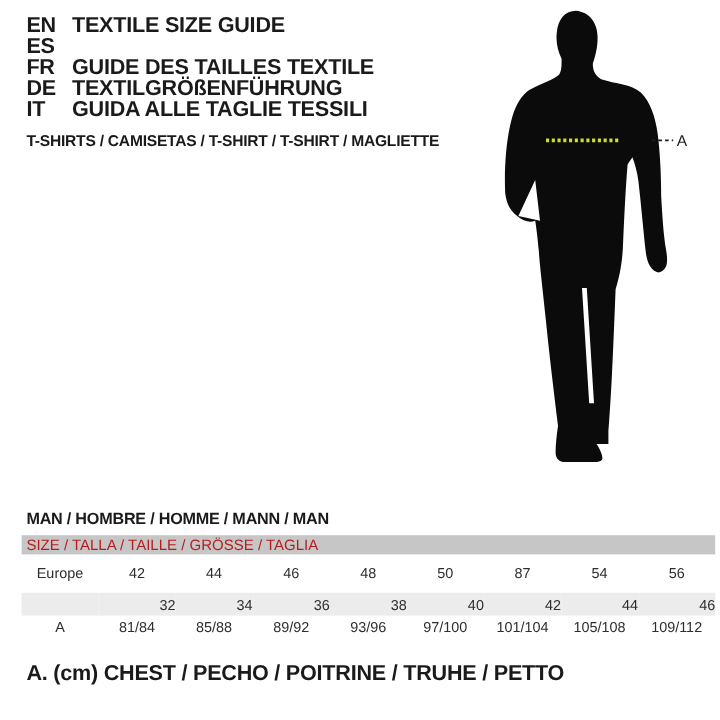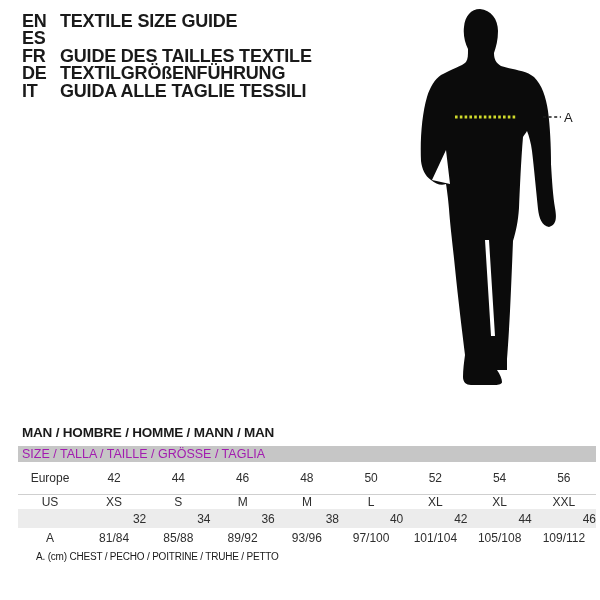--- a/index.html
+++ b/index.html
@@ -26,28 +26,28 @@
   .section-title{top:425px;left:22px;font-weight:bold;font-size:13.5px;letter-spacing:-0.2px;}
 
   
   table.size-table{
     position:absolute;top:446px;left:18px;width:578px;
     border-collapse:collapse;table-layout:fixed;
     font-size:12px;color:#2e2e2e;
   }
   table.size-table td{padding:0;text-align:center;vertical-align:middle;white-space:nowrap;}
   td.lbl{text-align:left;padding-left:4px;}
-  tr.hdr td{height:16px;text-align:left;padding-left:4px;font-size:12.5px;color:#a21caf;}
+  tr.hdr td{height:16px;text-align:left;padding-left:4px;font-size:12.5px;color:#b91c1c;}
   tr.r-eu td{height:32px;}
   tr.r-us td{height:13px;border-top:1px solid #cfcfcf;}
   tr.r-num td{height:19px;text-align:right;}
   tr.r-a td{height:20px;}
 
   
-  .footnote{top:551px;left:36px;font-weight:normal;font-size:10px;letter-spacing:-0.2px;}
+  .footnote{top:551px;left:22px;font-weight:bold;font-size:18px;letter-spacing:-0.2px;}
 </style>
 </head>
 <body>
 
 <div class="abs lang-block">
   <div class="lang-row">
     <span class="lang-code">EN</span>
     <span class="lang-label">TEXTILE SIZE GUIDE</span>
   </div>
   <div class="lang-row">
@@ -61,20 +61,21 @@
     <span class="lang-code">DE</span>
     <span class="lang-label">TEXTILGRÖßENFÜHRUNG</span>
   </div>
   <div class="lang-row">
     <span class="lang-code">IT</span>
     <span class="lang-label">GUIDA ALLE TAGLIE TESSILI</span>
   </div>
 </div>
 
 <div class="abs cat-block">
+  <div>T-SHIRTS / CAMISETAS / T-SHIRT / T-SHIRT / MAGLIETTE</div>
 </div>
 
 <svg class="abs figure-svg" width="210" height="400" viewBox="390 0 210 400">
   <path fill-rule="evenodd" d="M 480 9
            C 491 10 498 19 498 31
            C 498 40 496 47 494 53
            C 494 59 496 63 501 66
            C 513 70 526 70 534 77
            C 542 85 546 97 548 111
            C 550 126 551 146 551 164
@@ -124,34 +125,23 @@
       <tr class="hdr">
     <td colspan="9" style="background:#c6c6c6" bgcolor="#c6c6c6">SIZE / TALLA / TAILLE / GRÖSSE / TAGLIA</td>
   </tr>
   <tr class="r-eu">
     <td class="lbl">Europe</td>
     <td>42</td>
     <td>44</td>
     <td>46</td>
     <td>48</td>
     <td>50</td>
-    <td>52</td>
+    <td>87</td>
     <td>54</td>
     <td>56</td>
-  </tr>
-  <tr class="r-us">
-    <td class="lbl">US</td>
-    <td>XS</td>
-    <td>S</td>
-    <td>M</td>
-    <td>M</td>
-    <td>L</td>
-    <td>XL</td>
-    <td>XL</td>
-    <td>XXL</td>
   </tr>
   <tr class="r-num" style="background:#ececec">
     <td class="lbl"></td>
     <td>32</td>
     <td>34</td>
     <td>36</td>
     <td>38</td>
     <td>40</td>
     <td>42</td>
     <td>44</td>

